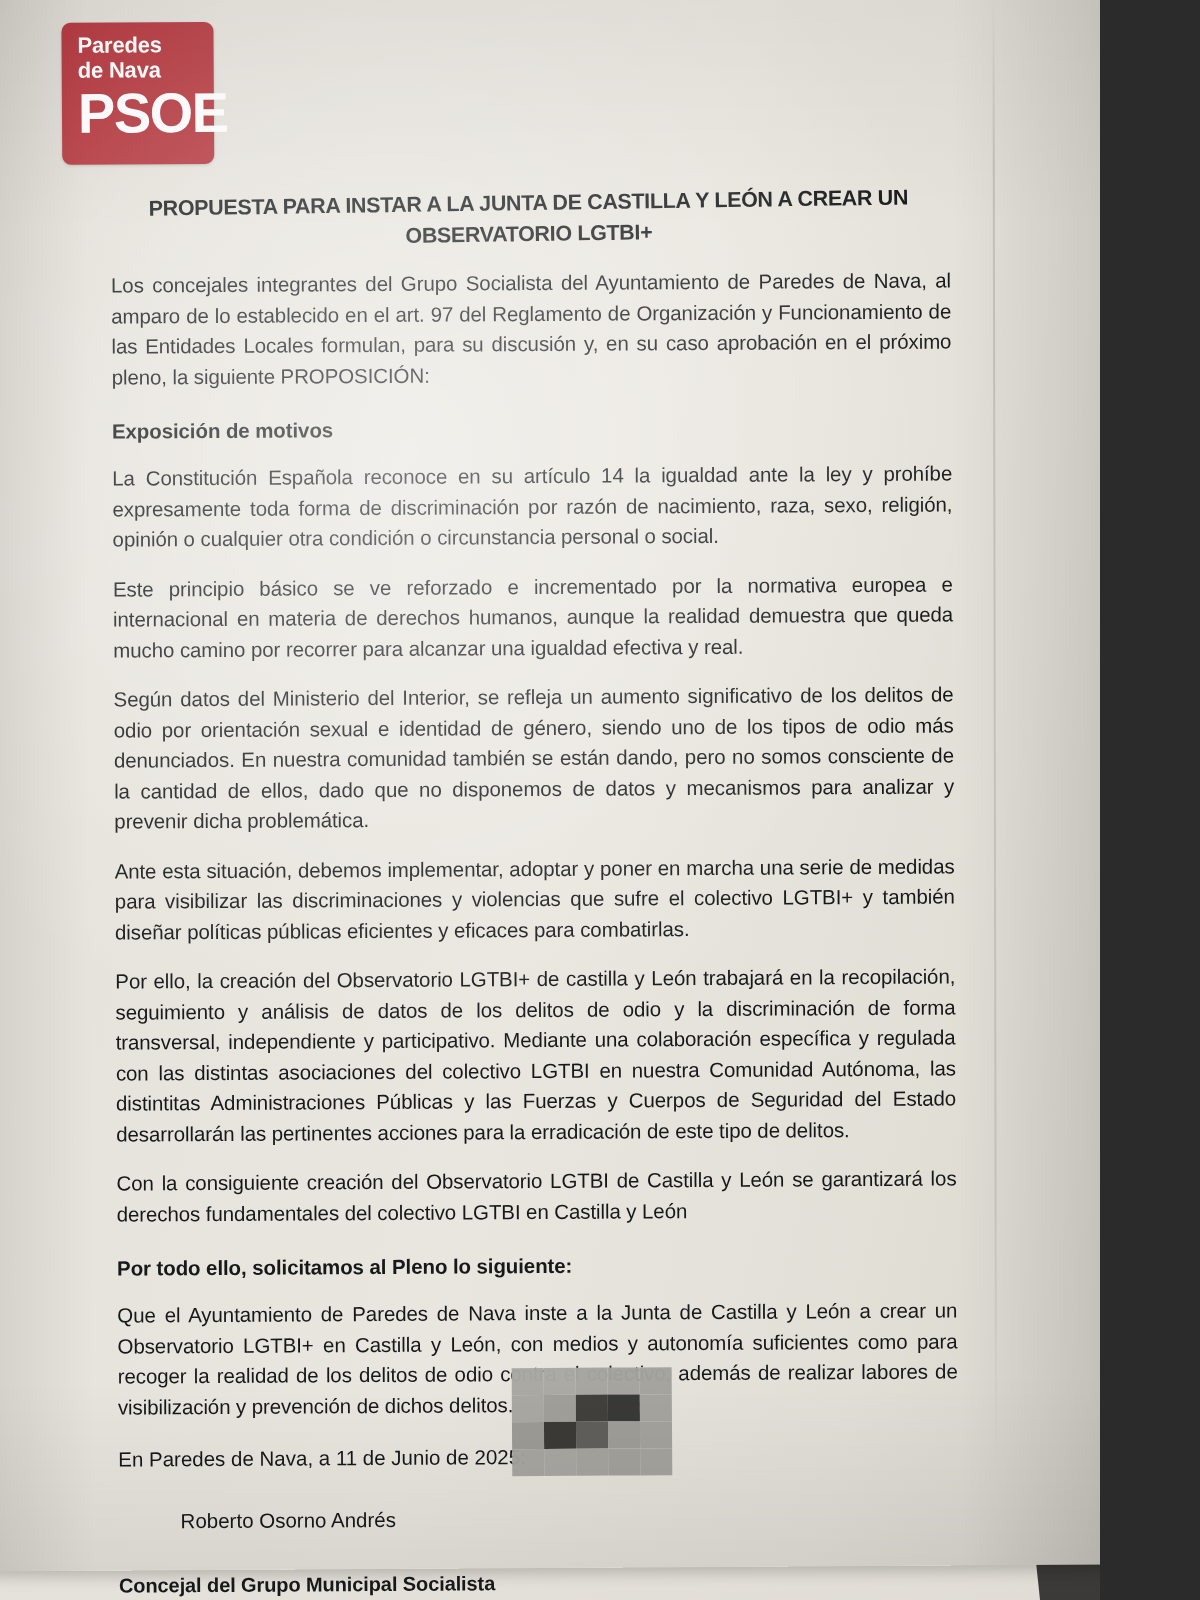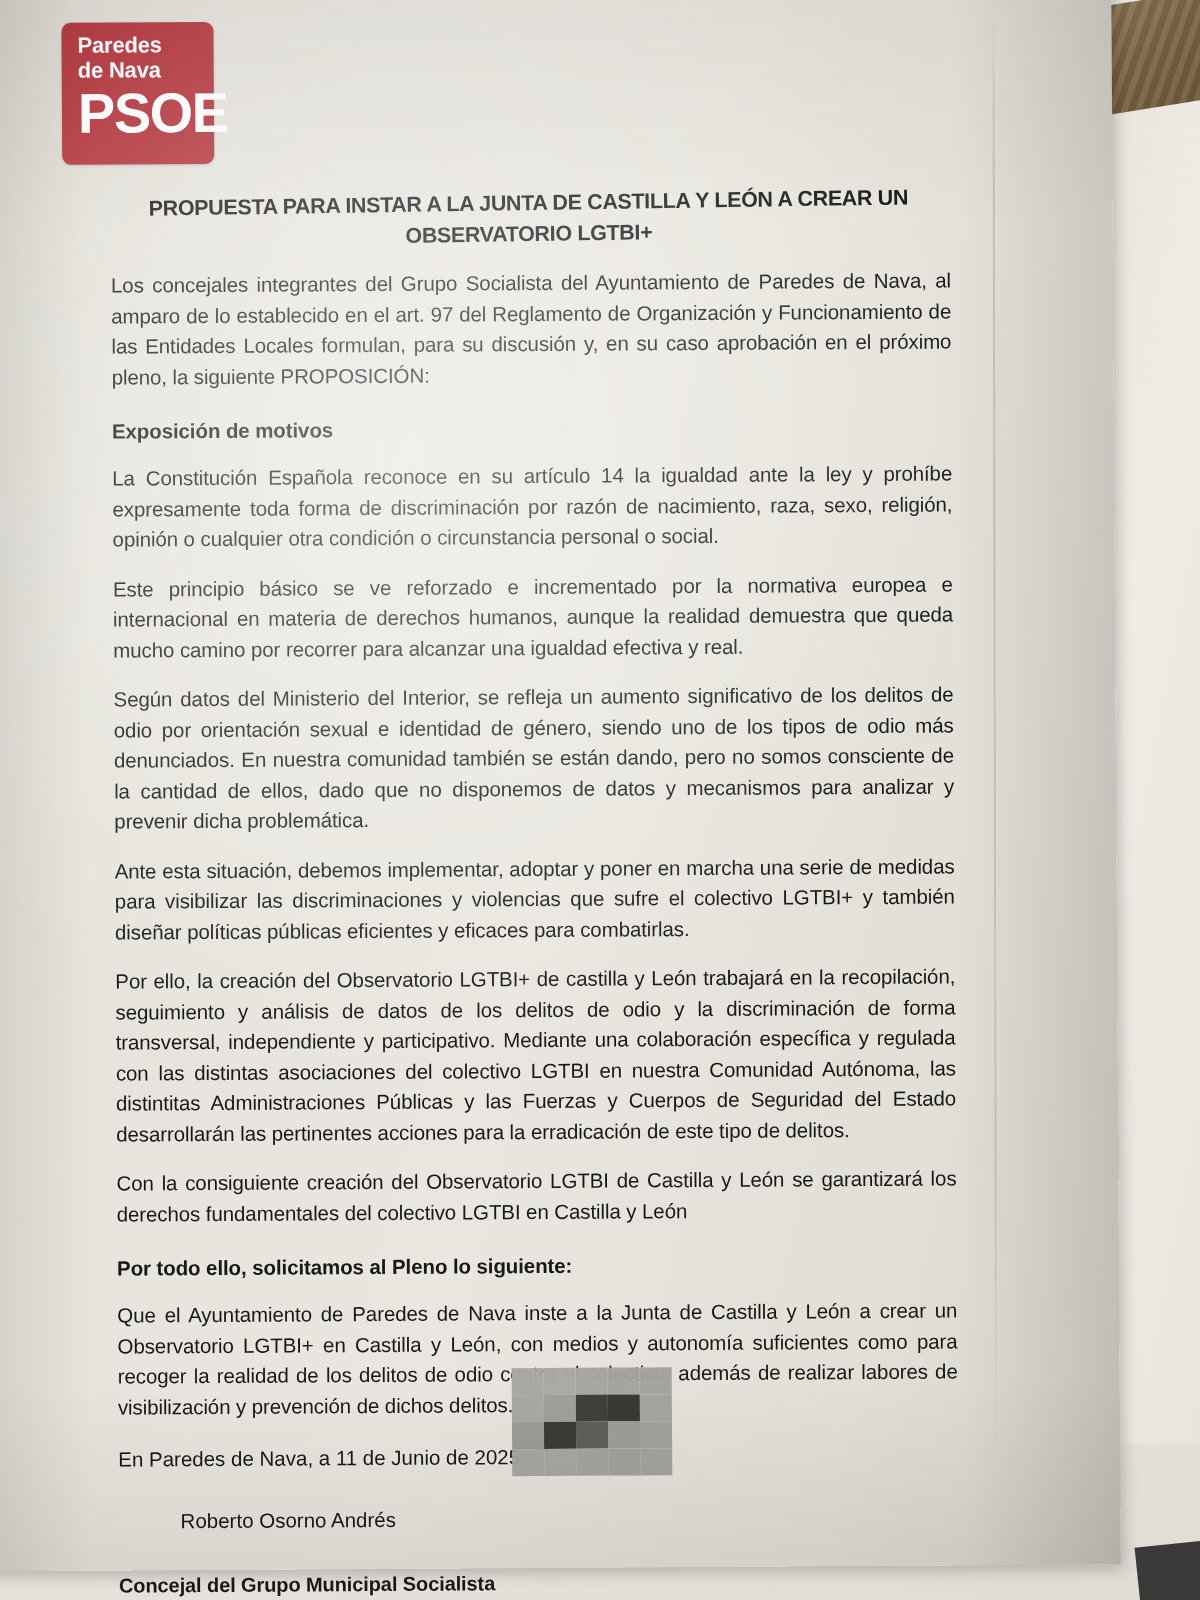--- a/index.html
+++ b/index.html
@@ -3,21 +3,21 @@
 <meta charset="utf-8">
 <title>Propuesta PSOE Paredes de Nava</title>
 <style>
   html, body {
     margin: 0;
     padding: 0;
     background: #2b2b2b;
   }
   #scene {
     position: relative;
-    width: 1200px;
+    width: 1100px;
     height: 1600px;
     overflow: hidden;
     background: #cfc9bf;
     font-family: "Liberation Sans", sans-serif;
   }
 
   
   .wood-corner {
     position: absolute;
     top: -10px;

